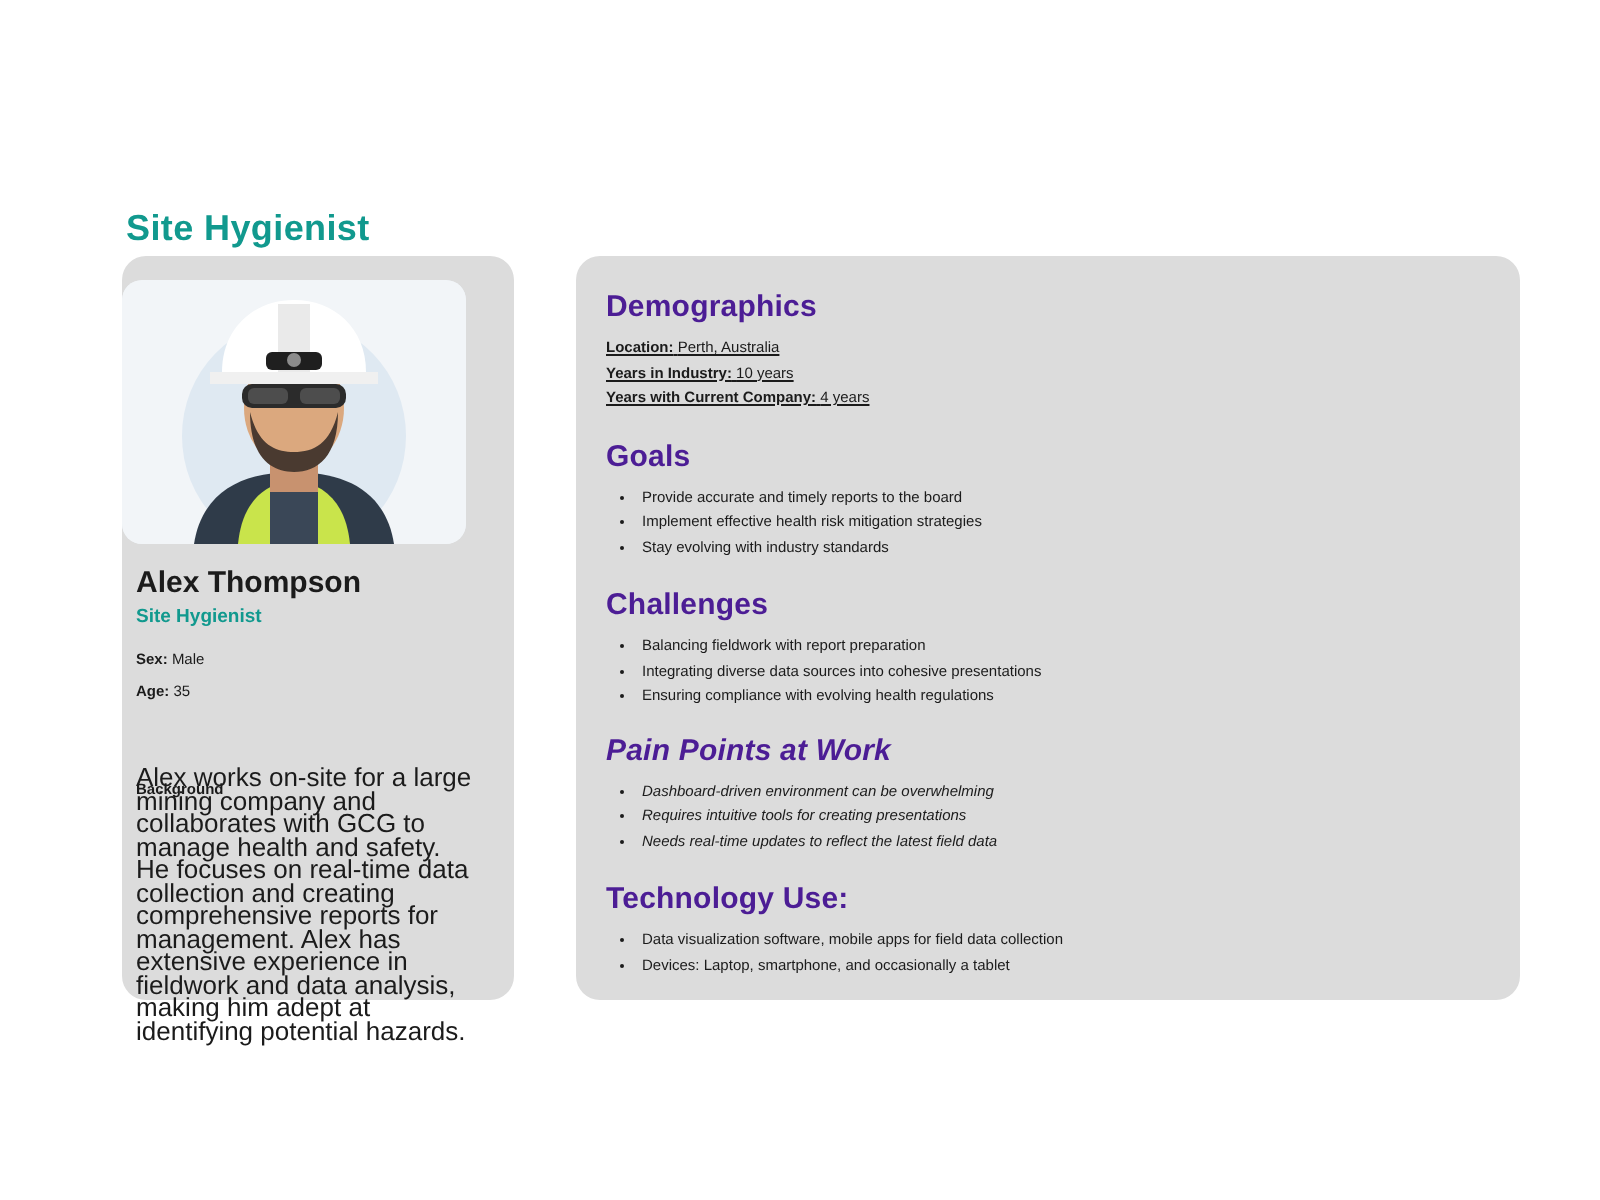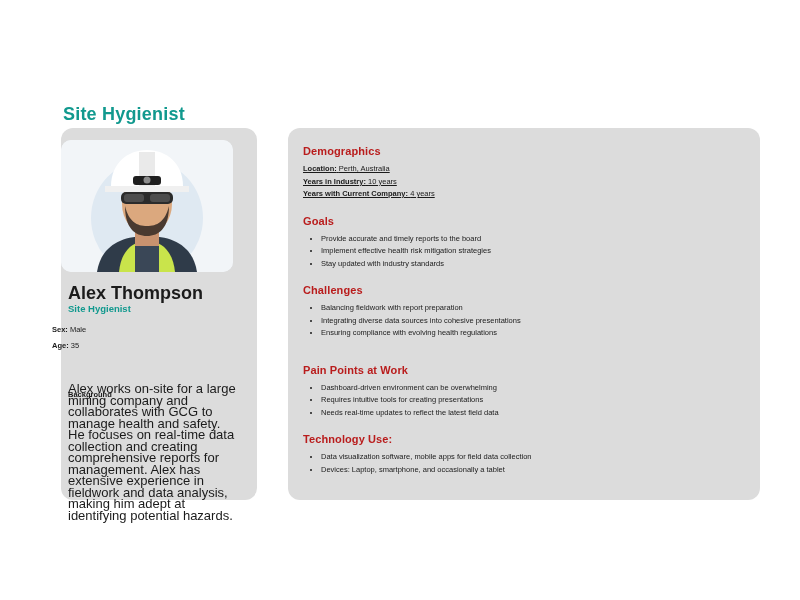--- a/index.html
+++ b/index.html
@@ -50,37 +50,37 @@
     overflow: hidden;
     background: #eef2f6;
   }
 
   .photo-svg { display: block; width: 172px; height: 132px; }
 
   .person-name {
     position: absolute;
     left: 68px;
     top: 283px;
-    font-size: 18px;
+    font-size: 15px;
     font-weight: bold;
     color: #1b1b1b;
   }
 
   .person-role {
     position: absolute;
     left: 68px;
     top: 303px;
     font-size: 9.5px;
     font-weight: bold;
     color: #11998e;
   }
 
   .facts {
     position: absolute;
-    left: 52px;
+    left: 68px;
     top: 322px;
     width: 180px;
   }
 
   .fact-row {
     font-size: 7.5px;
     color: #1b1b1b;
     line-height: 16px;
     white-space: nowrap;
   }
@@ -120,23 +120,23 @@
   .right-inner {
     position: absolute;
     left: 303px;
     top: 145px;
     width: 440px;
   }
 
   .section { margin-bottom: 12px; }
 
   .section-title {
-    font-size: 11px;
-    font-weight: bold;
-    color: #b91c1c;
+    font-size: 15px;
+    font-weight: bold;
+    color: #4c1d95;
     margin: 0 0 6px 0;
     letter-spacing: 0.1px;
   }
 
   .kv-row {
     font-size: 7.5px;
     color: #1b1b1b;
     line-height: 12.5px;
     text-decoration: underline;
   }
@@ -149,21 +149,21 @@
   }
   ul.bullets li {
     font-size: 7.5px;
     color: #1b1b1b;
     line-height: 12.5px;
     margin: 0;
   }
 
   .sec-goals { margin-top: 14px; }
   .sec-challenges { margin-top: 14px; }
-  .sec-pain { margin-top: 24px; }
+  .sec-pain { margin-top: 12px; font-style: italic; }
   .sec-tech { margin-top: 14px; }
 </style>
 </head>
 <body>
 
 <div class="page">
 
   <div class="page-title">Site Hygienist</div>
 
   <div class="left-card"></div>
@@ -238,21 +238,21 @@
         <b>Years with Current Company:</b>
         <span>4 years</span>
       </div>
     </div>
 
     <div class="section sec-goals">
       <div class="section-title">Goals</div>
       <ul class="bullets">
         <li>Provide accurate and timely reports to the board</li>
         <li>Implement effective health risk mitigation strategies</li>
-        <li>Stay updated with industry standards</li>
+        <li>Stay evolving with industry standards</li>
       </ul>
     </div>
 
     <div class="section sec-challenges">
       <div class="section-title">Challenges</div>
       <ul class="bullets">
         <li>Balancing fieldwork with report preparation</li>
         <li>Integrating diverse data sources into cohesive presentations</li>
         <li>Ensuring compliance with evolving health regulations</li>
       </ul>

